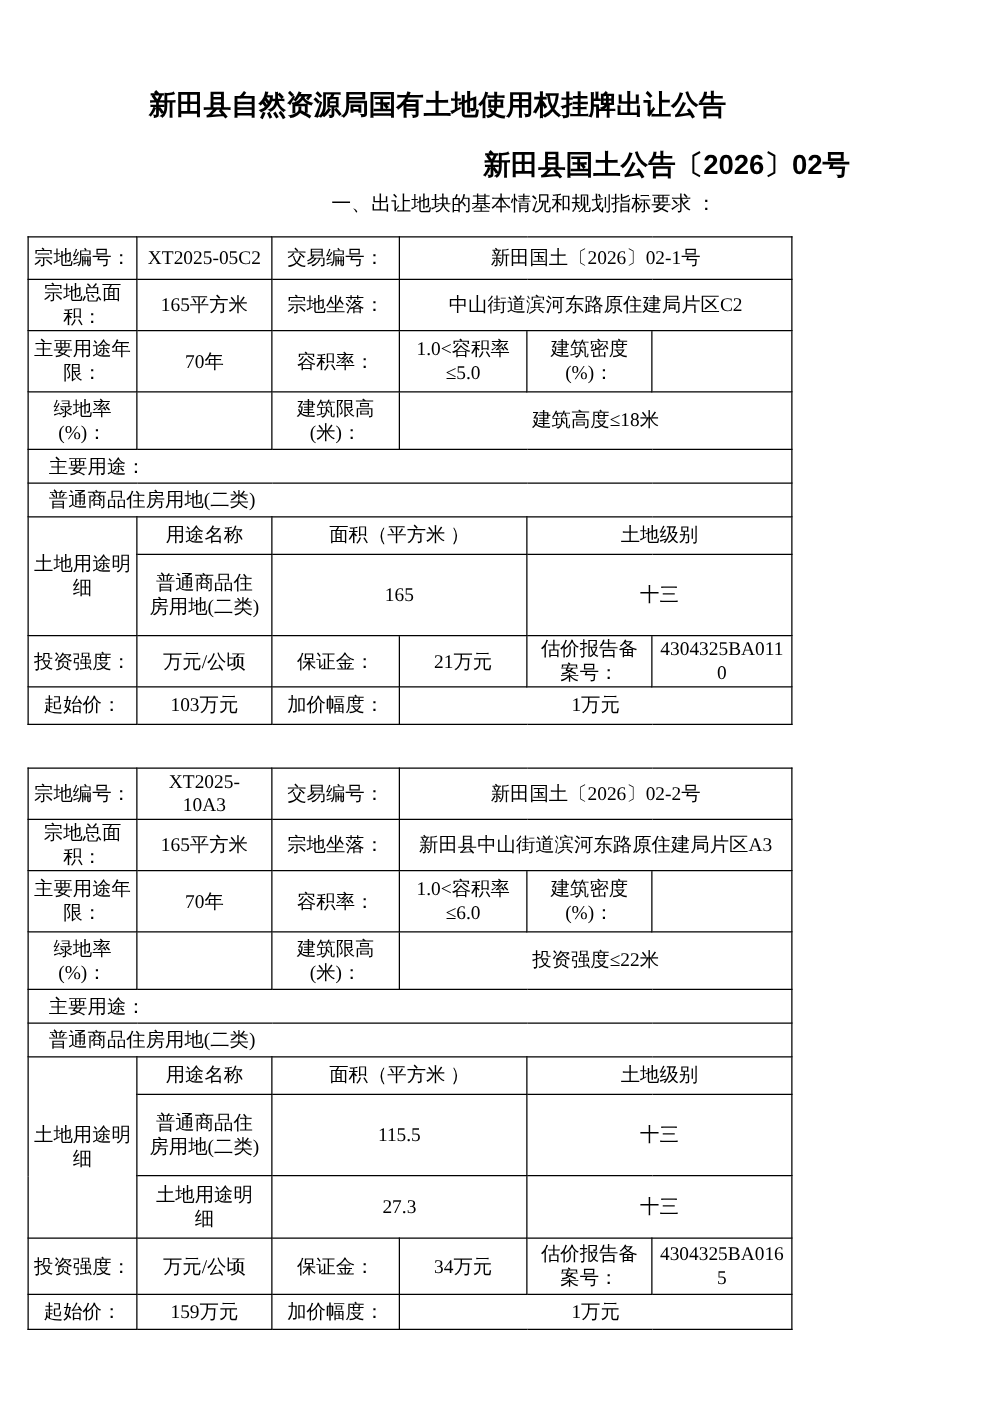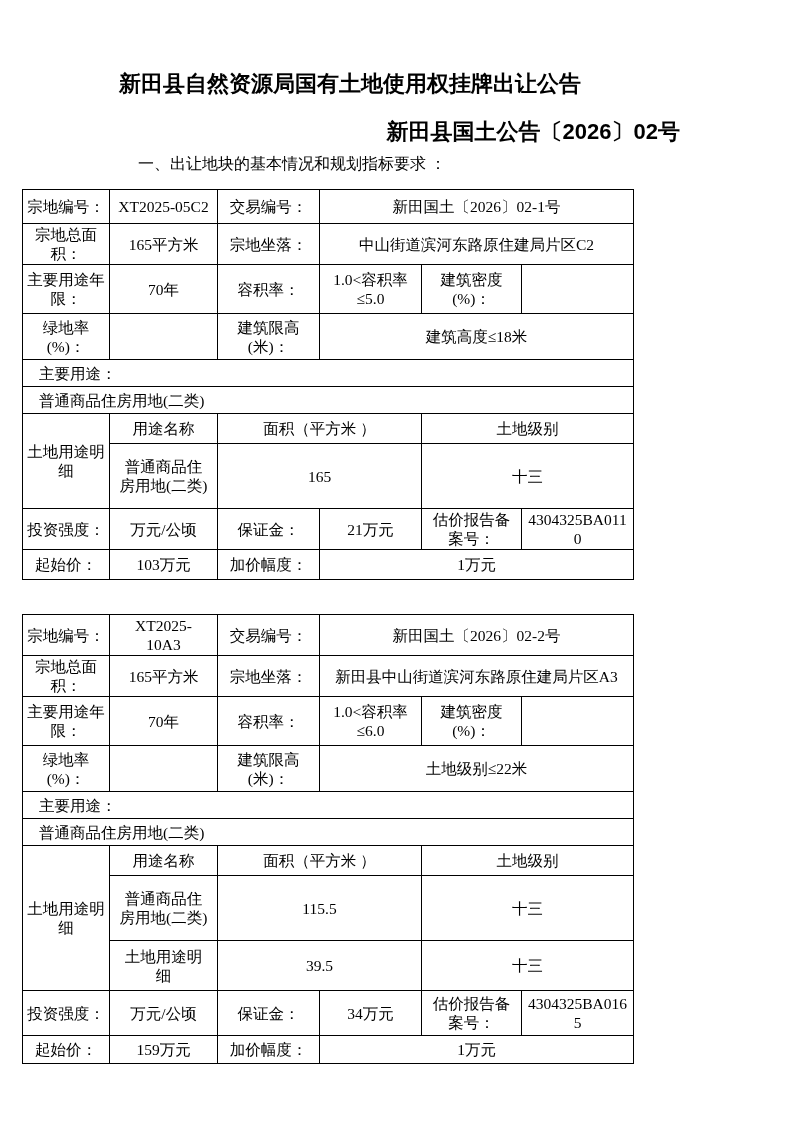--- a/index.html
+++ b/index.html
@@ -6,21 +6,21 @@
   body{width:793px;height:1122px;position:relative;color:#000;
        font-family:"Liberation Serif","DejaVu Serif",serif;
        line-break:strict;}
   .page{width:700px;height:1122px;overflow:hidden;background:#fff;}
   .doc-title{margin:68px 20px 0 20px;text-align:center;font-size:22px;font-weight:700;
              line-height:32px;font-family:"Liberation Sans","DejaVu Sans",sans-serif;}
   .doc-subtitle{margin:16px 20px 0 20px;text-align:right;font-size:22px;font-weight:700;
              line-height:32px;font-family:"Liberation Sans","DejaVu Sans",sans-serif;}
   .intro{margin:22px 0 0 84px;width:608px;font-size:16px;line-height:32px;
          text-indent:32px;}
-  .section-heading{margin:0 0 0 84px;padding-left:54px;font-size:16px;line-height:32px;}
+  .section-heading{margin:0 0 0 84px;padding-left:54px;font-size:16px;line-height:32px;text-align:center;}
   table.parcel{border-collapse:collapse;table-layout:fixed;width:611px;margin-left:22px;}
   table.t1{margin-top:9px;}
   table.t2{margin-top:34px;}
   td{border:1px solid #000;font-size:15.5px;line-height:19px;text-align:center;
      vertical-align:middle;padding:1px 4px;word-break:normal;overflow-wrap:break-word;}
   td.cl{padding:1px 2px;}        
   td.c2{padding:1px 8px;}        
   td.c5{padding:1px 8px;}        
   td.c4{padding:5px 5px;}        
   td.tl{text-align:left;padding-left:16px;}
@@ -135,42 +135,42 @@
       <td class="c2">70年</td>
       <td>容积率：</td>
       <td class="c4">1.0&lt;容积率≤6.0</td>
       <td class="c5">建筑密度(%)：</td>
       <td></td>
     </tr>
     <tr style="height:46px">
       <td class="cl">绿地率(%)：</td>
       <td class="c2"></td>
       <td>建筑限高(米)：</td>
-      <td colspan="3">土地级别≤22米</td>
+      <td colspan="3">投资强度≤22米</td>
     </tr>
     <tr style="height:27px">
       <td class="tl" colspan="6">主要用途：</td>
     </tr>
     <tr style="height:27px">
       <td class="tl" colspan="6">普通商品住房用地(二类)</td>
     </tr>
     <tr style="height:30px">
       <td class="cl" rowspan="3">土地用途明细</td>
       <td class="c2">用途名称</td>
       <td colspan="2">面积（平方米 ）</td>
       <td colspan="2">土地级别</td>
     </tr>
     <tr style="height:65px">
       <td class="c2">普通商品住房用地(二类)</td>
       <td colspan="2">115.5</td>
       <td colspan="2">十三</td>
     </tr>
     <tr style="height:50px">
       <td class="c2">土地用途明细</td>
-      <td colspan="2">39.5</td>
+      <td colspan="2">27.3</td>
       <td colspan="2">十三</td>
     </tr>
     <tr style="height:45px">
       <td class="cl">投资强度：</td>
       <td class="c2">万元/公顷</td>
       <td>保证金：</td>
       <td>34万元</td>
       <td class="c5">估价报告备案号：</td>
       <td>4304325BA0165</td>
     </tr>

